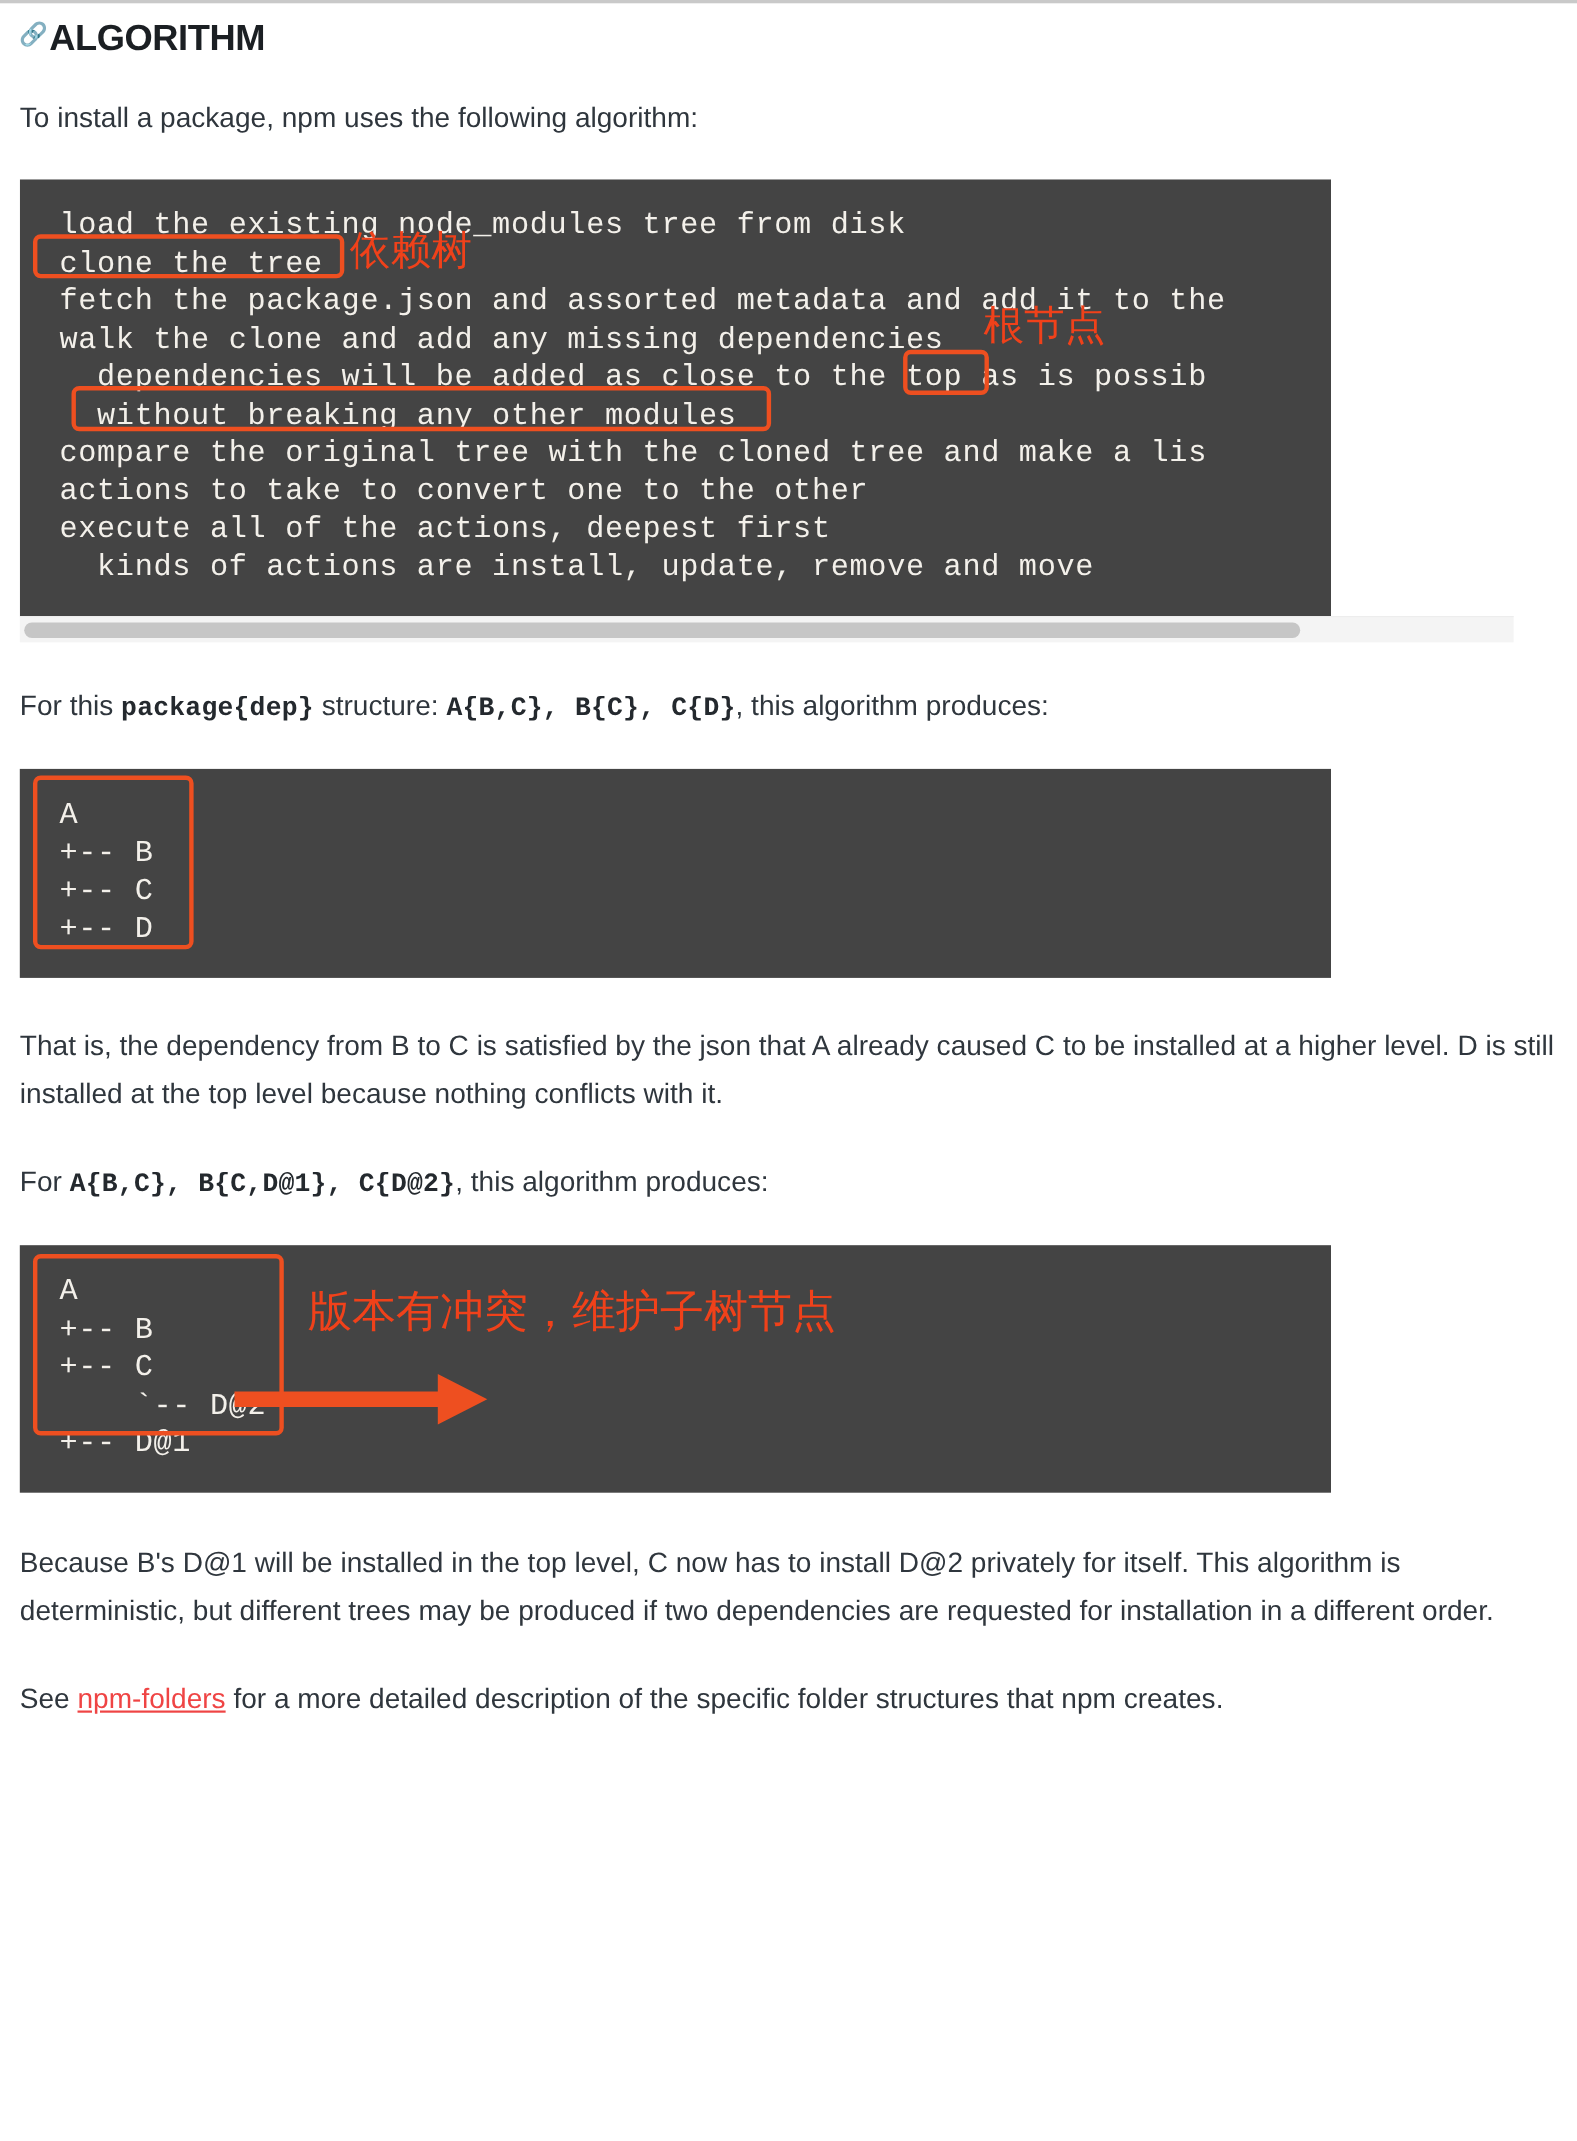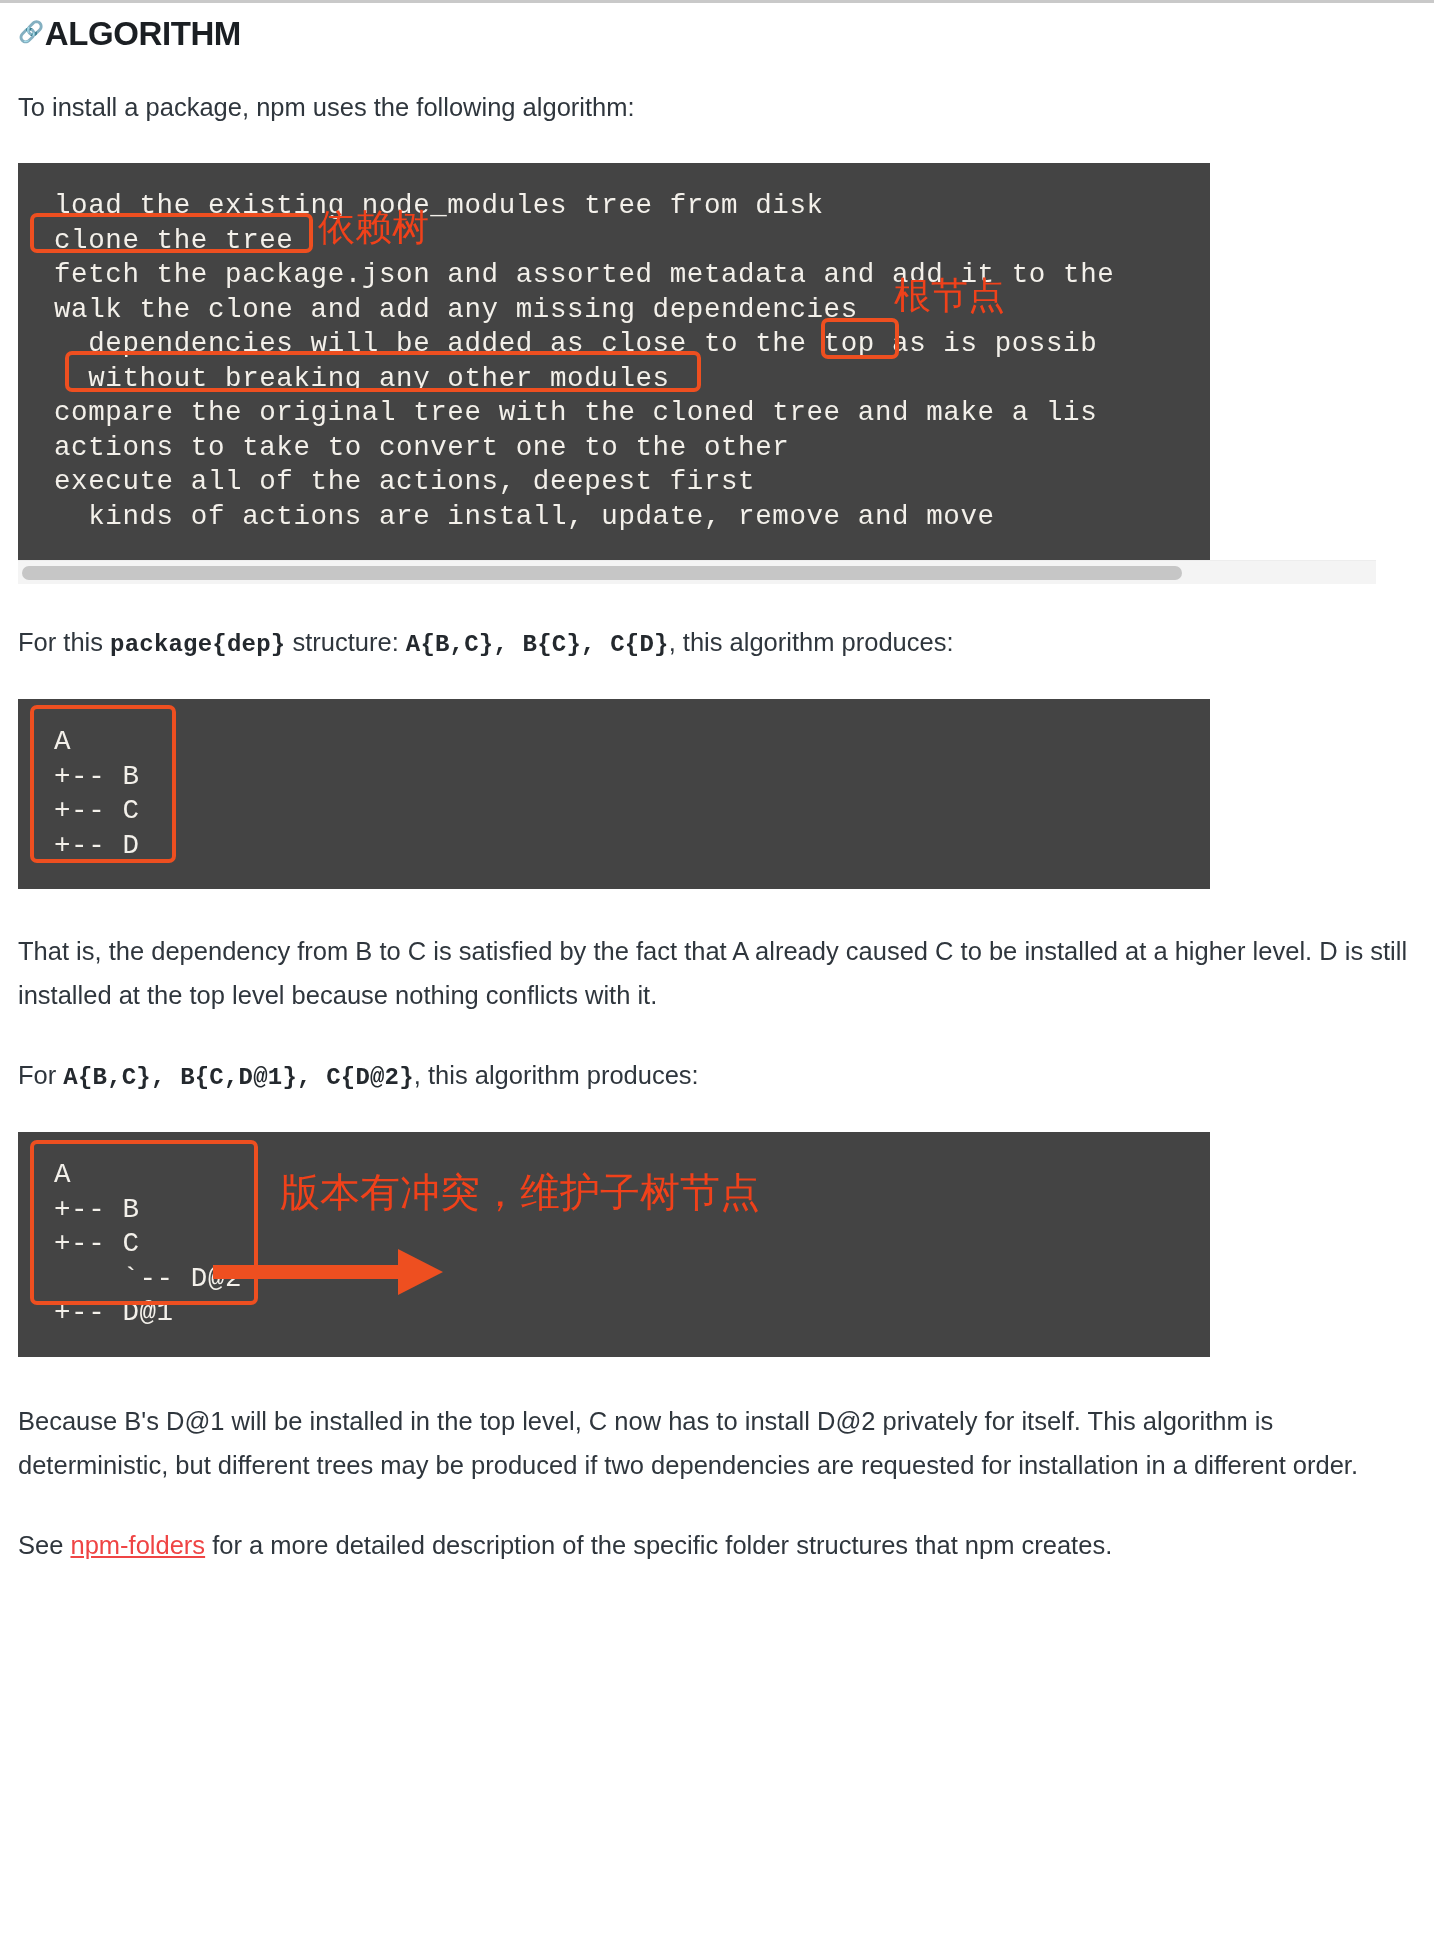--- a/index.html
+++ b/index.html
@@ -173,21 +173,21 @@
   </p>
 
   <div class="codewrap" style="margin-top:32px; overflow:visible;">
     <pre class="code" id="tree1Code">A
 +-- B
 +-- C
 +-- D</pre>
     <div class="anno-box" style="left:12px; top:6px; width:146px; height:158px;"></div>
   </div>
 
-  <p class="para" style="margin-top:40px;">That is, the dependency from B to C is satisfied by the fact that A already caused C to be installed at a higher level. D is still installed at the top level because nothing conflicts with it.</p>
+  <p class="para" style="margin-top:40px;">That is, the dependency from B to C is satisfied by the json that A already caused C to be installed at a higher level. D is still installed at the top level because nothing conflicts with it.</p>
 
   <p class="para" style="margin-top:36px;">
     <span>For </span><span class="codespan">A{B,C}, B{C,D@1}, C{D@2}</span><span>, this algorithm produces:</span>
   </p>
 
   <div class="codewrap" style="margin-top:32px; overflow:visible;">
     <pre class="code" id="tree2Code">A
 +-- B
 +-- C
     `-- D@2

